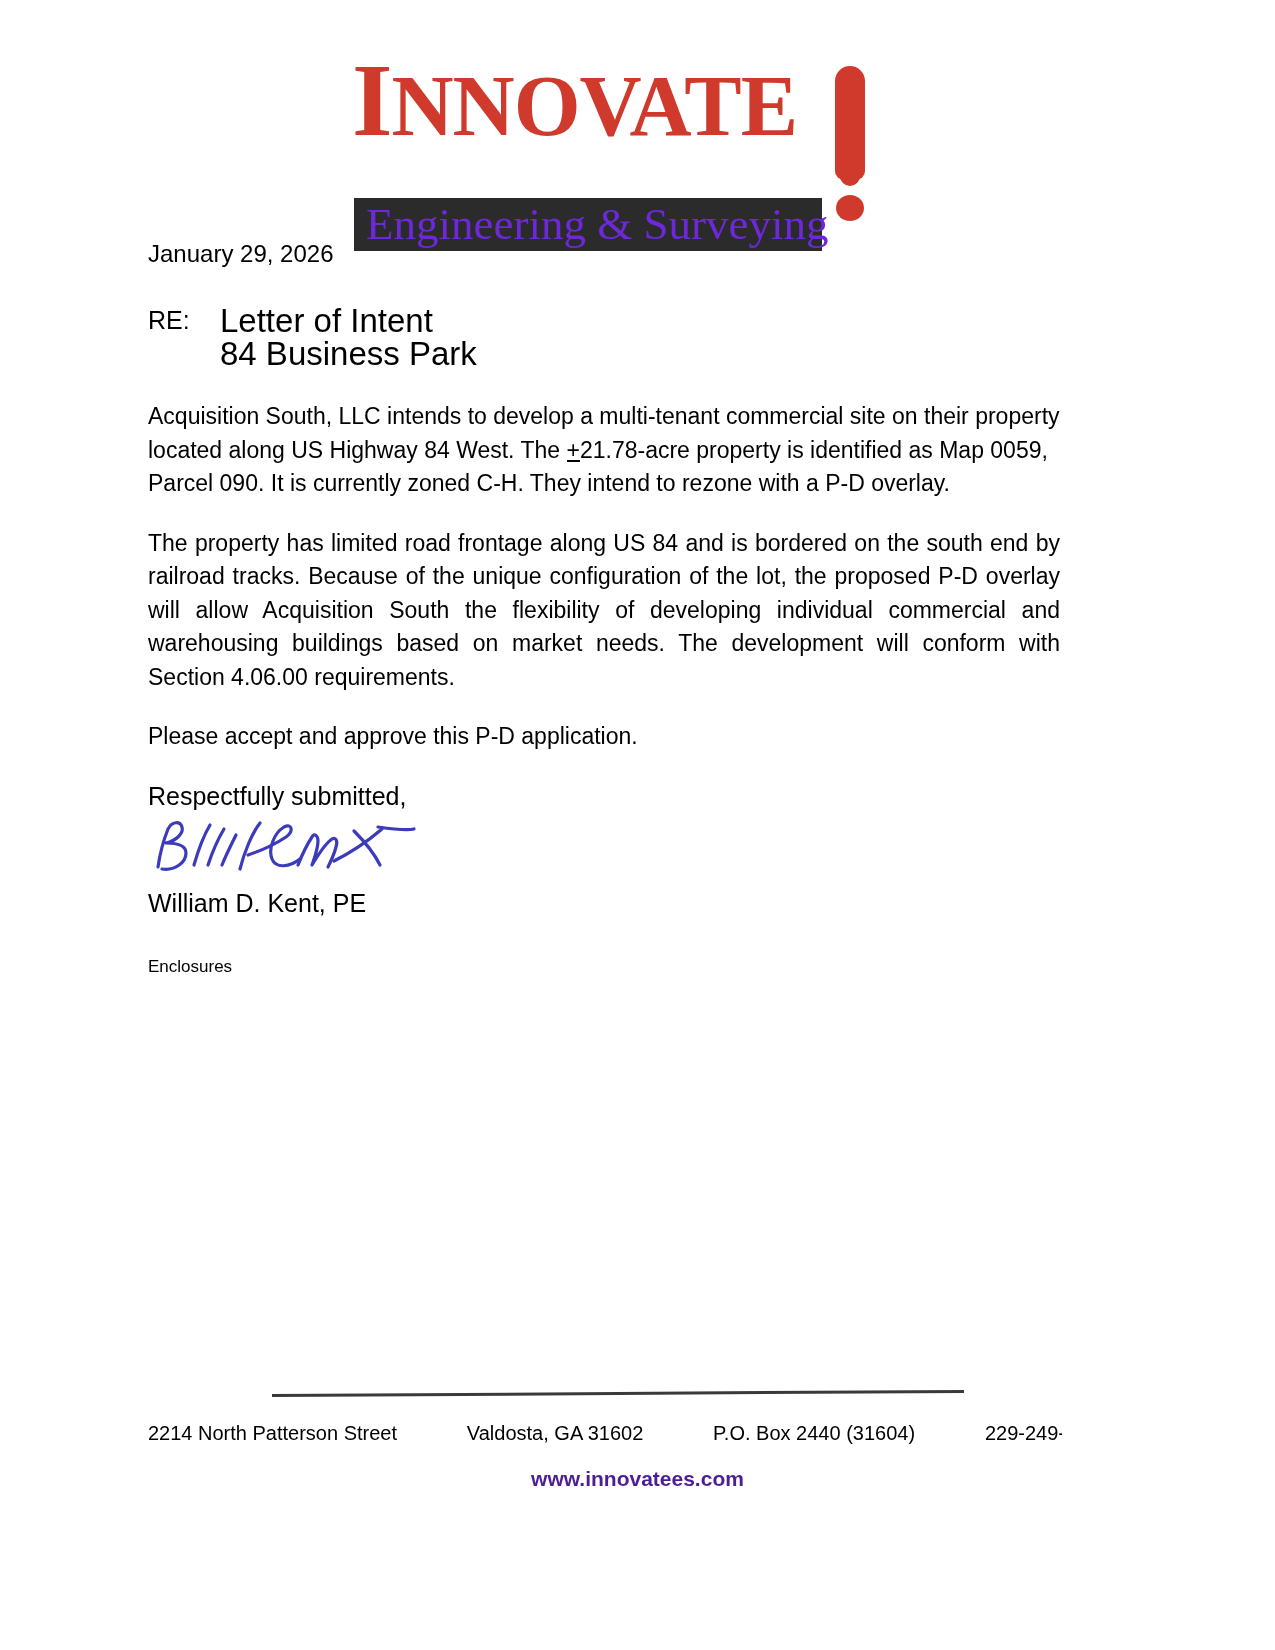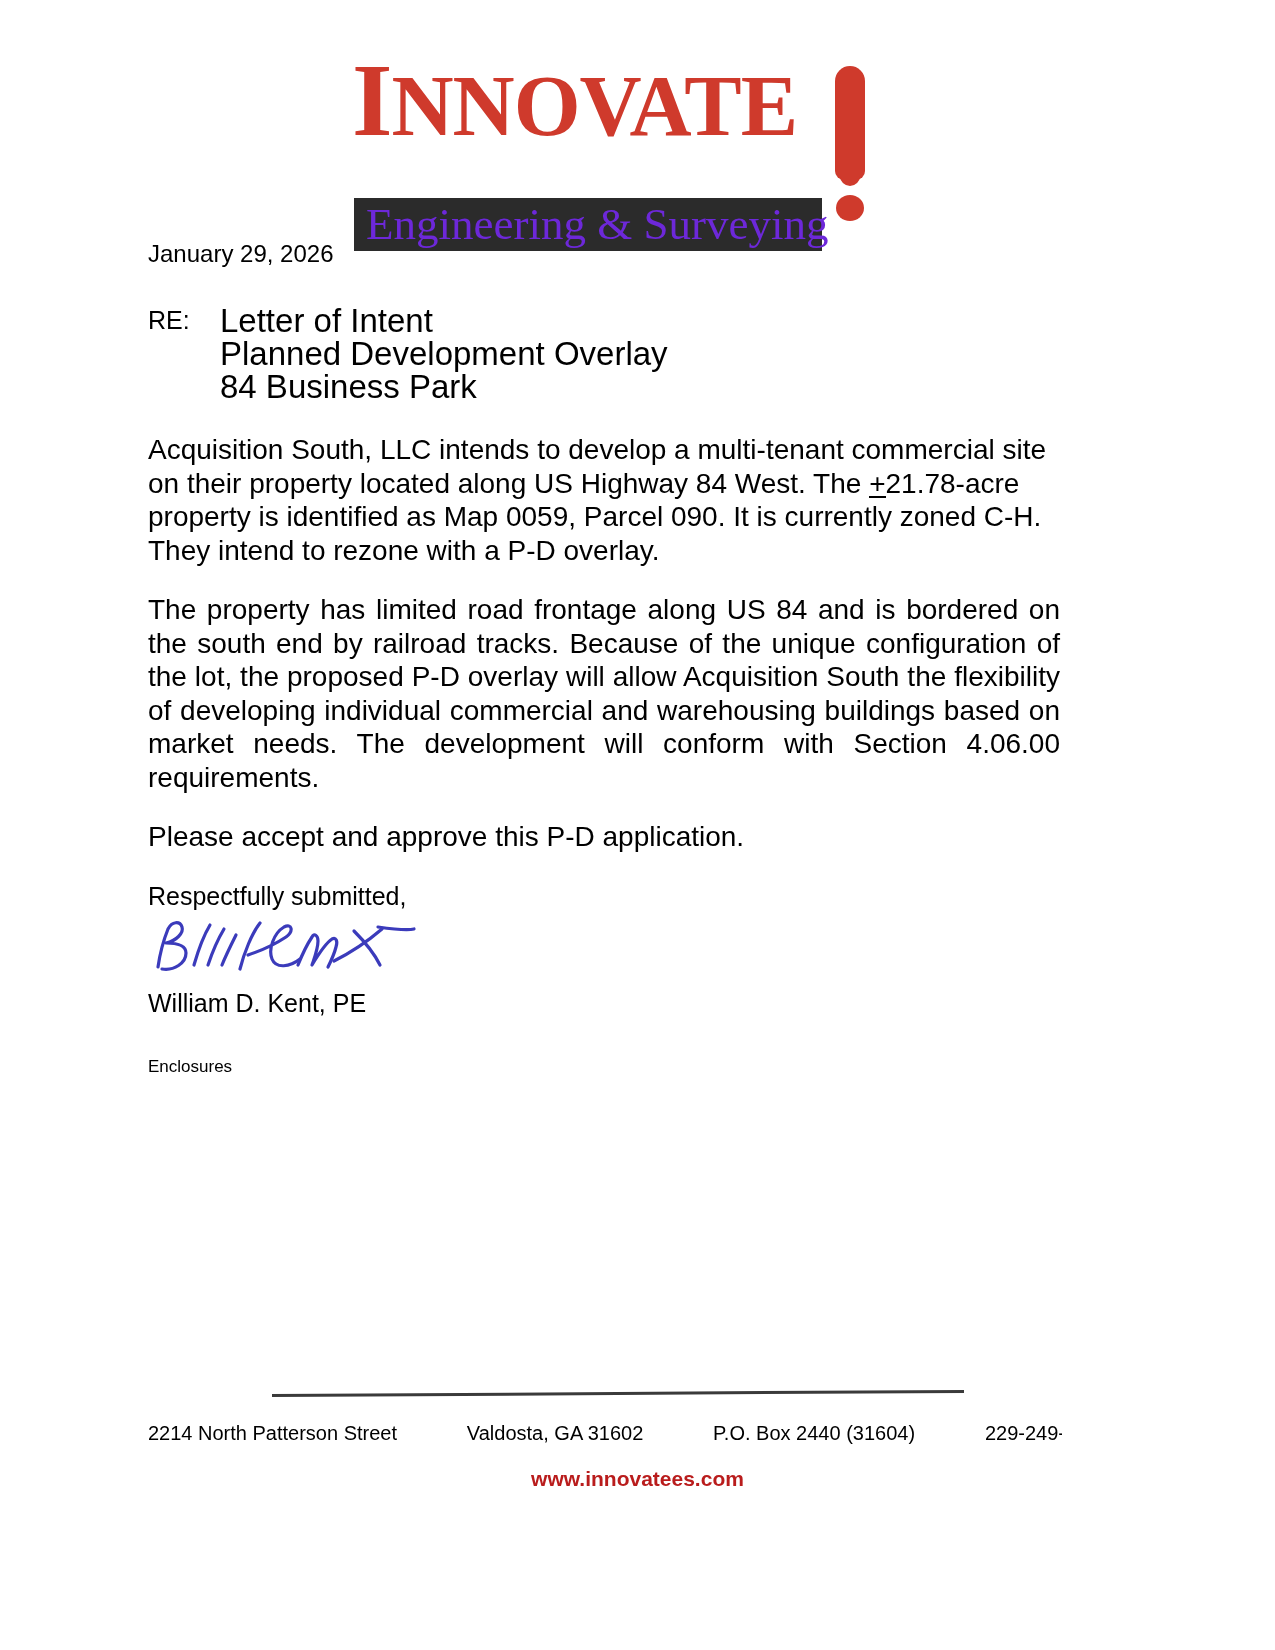--- a/index.html
+++ b/index.html
@@ -122,21 +122,21 @@
     flex: 0 0 72px;
   }
   .re-lines {
     font-size: 33px;
     line-height: 33px;
   }
   .re-lines div {
     white-space: nowrap;
   }
   p.body-para {
-    font-size: 28px;
+    font-size: 23px;
     line-height: 33.5px;
     margin: 0 16px 26px 0;
     text-align: justify;
     text-justify: inter-word;
   }
   p.body-para.nojust {
     text-align: left;
   }
   .pm {
     position: relative;
@@ -194,21 +194,21 @@
     font-weight: normal;
     line-height: 26px;
     white-space: nowrap;
   }
   .footer-web {
     position: absolute;
     left: 0;
     top: 1465px;
     width: 1275px;
     text-align: center;
-    color: #b91c1c;
+    color: #4c1d95;
     font-size: 21px;
     font-weight: bold;
     line-height: 28px;
   }
 </style>
 </head>
 <body>
 
 <div class="page">
 
@@ -221,21 +221,20 @@
   </div>
 
   <div class="letter">
 
     <div class="date-line">January 29, 2026</div>
 
     <div class="re-block">
       <div class="re-label">RE:</div>
       <div class="re-lines">
         <div>Letter of Intent</div>
-        <div>Planned Development Overlay</div>
         <div>84 Business Park</div>
       </div>
     </div>
 
     <p class="body-para nojust"><span>Acquisition South, LLC intends to develop a multi-tenant commercial site on their property located along US Highway 84 West.  The </span><span class="pm">+</span><span>21.78-acre property is identified as Map 0059, Parcel 090.  It is currently zoned C-H.  They intend to rezone with a P-D overlay.</span></p>
 
     <p class="body-para">The property has limited road frontage along US 84 and is bordered on the south end by railroad tracks.  Because of the unique configuration of the lot, the proposed P-D overlay will allow Acquisition South the flexibility of developing individual commercial and warehousing buildings based on market needs.   The development will conform with Section 4.06.00 requirements.</p>
 
 
     <p class="body-para nojust">Please accept and approve this P-D application.</p>

